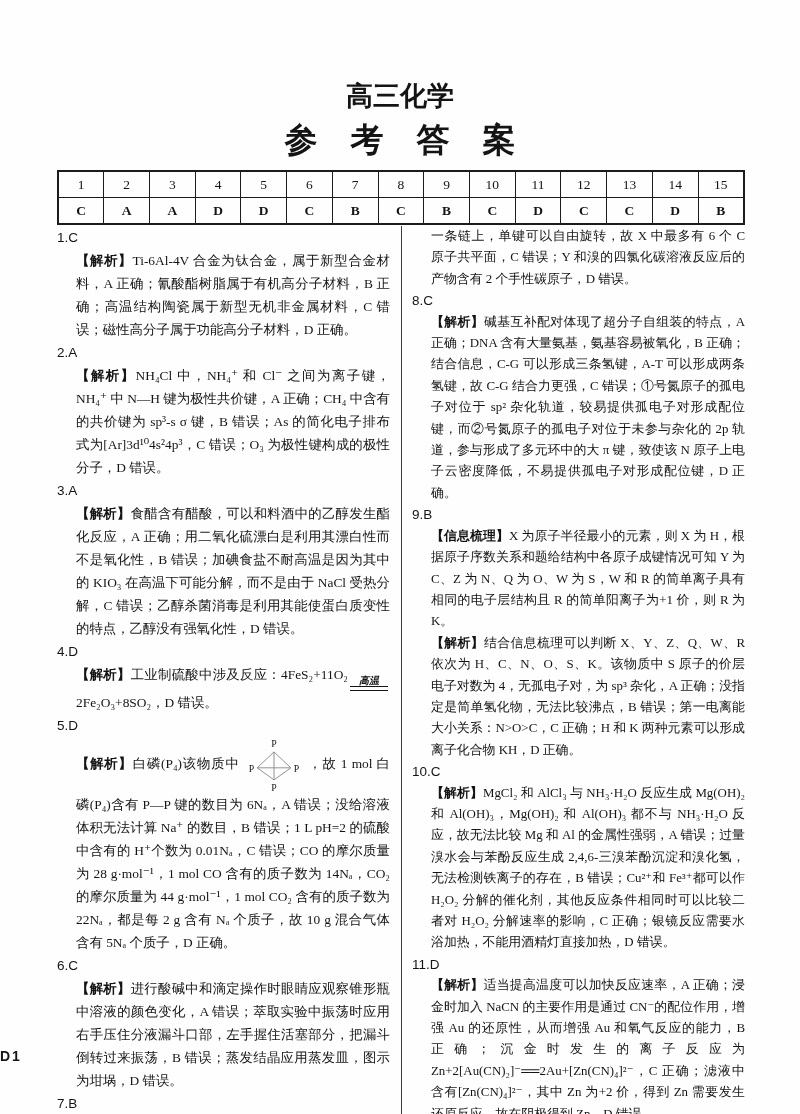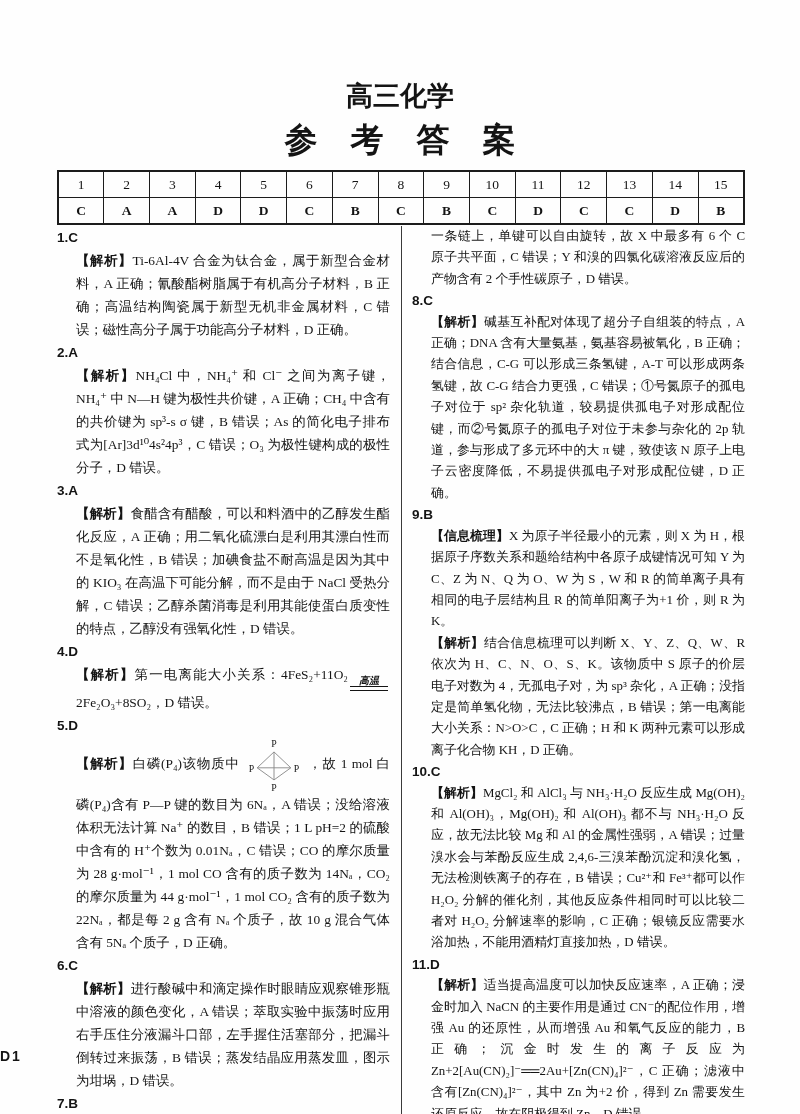--- a/index.html
+++ b/index.html
@@ -18,21 +18,21 @@
                 table-layout:fixed;border:2px solid #1c1c1c;}
   .answer-table td{border:1px solid #1c1c1c;height:25px;text-align:center;
                    font-size:13.5px;padding:0;}
   .answer-table tr.ans td{font-weight:bold;}
   
   .content{position:absolute;left:57px;top:226px;width:688px;display:flex;align-items:stretch;}
   .col{box-sizing:border-box;}
   .col-left{width:344px;padding-right:11px;font-size:13.4px;line-height:23px;}
   .col-right{width:344px;padding-left:10px;border-left:1.5px solid #3a3a3a;
              font-size:12.9px;line-height:21.4px;}
-  .q-label{font-weight:bold;font-family:"Liberation Sans","DejaVu Sans",sans-serif;
+  .q-label{font-weight:normal;font-family:"Liberation Sans","DejaVu Sans",sans-serif;
            font-size:13.5px;}
   .q-text{margin:0 0 0 19px;text-align:justify;}
   .tag{font-weight:bold;}
   
   .rxn{display:inline-flex;flex-direction:column;align-items:center;
        vertical-align:-5px;margin:0 2px;font-style:italic;}
   .rxn-cond{font-size:10px;line-height:11px;font-weight:bold;}
   .rxn-line{width:38px;height:3px;border-top:1.2px solid #141414;border-bottom:1.2px solid #141414;}
   
   .p4{vertical-align:middle;margin:0 2px;}
@@ -104,21 +104,21 @@
         <p class="q-text"><span class="tag">【解析】</span><span>NH₄Cl 中，NH₄⁺ 和 Cl⁻ 之间为离子键，NH₄⁺ 中 N—H 键为极性共价键，A 正确；CH₄ 中含有的共价键为 sp³-s σ 键，B 错误；As 的简化电子排布式为[Ar]3d¹⁰4s²4p³，C 错误；O₃ 为极性键构成的极性分子，D 错误。</span></p>
       </div>
 
       <div>
         <div class="q-label">3.A</div>
         <p class="q-text"><span class="tag">【解析】</span><span>食醋含有醋酸，可以和料酒中的乙醇发生酯化反应，A 正确；用二氧化硫漂白是利用其漂白性而不是氧化性，B 错误；加碘食盐不耐高温是因为其中的 KIO₃ 在高温下可能分解，而不是由于 NaCl 受热分解，C 错误；乙醇杀菌消毒是利用其能使蛋白质变性的特点，乙醇没有强氧化性，D 错误。</span></p>
       </div>
 
       <div>
         <div class="q-label">4.D</div>
-        <p class="q-text"><span class="tag">【解析】</span><span>第一电离能大小关系：4FeS₂+11O₂</span><span class="rxn">
+        <p class="q-text"><span class="tag">【解析】</span><span>工业制硫酸中涉及反应：4FeS₂+11O₂</span><span class="rxn">
               <span class="rxn-cond">高温</span>
               <span class="rxn-line"></span>
             </span><span>2Fe₂O₃+8SO₂，D 错误。</span></p>
       </div>
 
       <div>
         <div class="q-label">5.D</div>
         <p class="q-text"><span class="tag">【解析】</span><span>白磷(P₄)该物质中</span><svg class="p4" width="64" height="56" viewBox="0 0 66 60">
             <line x1="33" y1="16" x2="15" y2="33"></line>
             <line x1="33" y1="16" x2="51" y2="33"></line>

